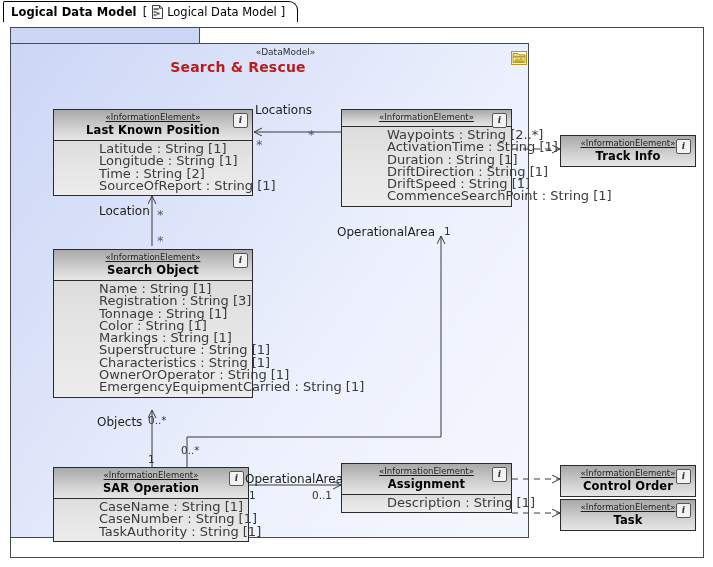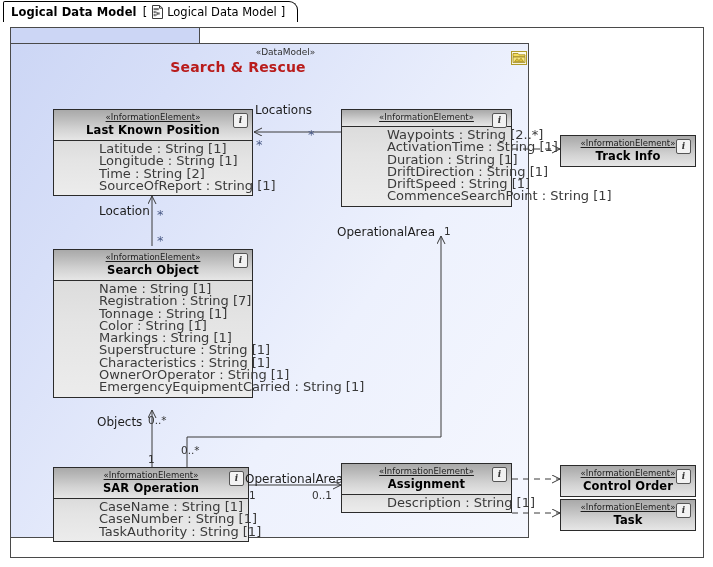--- a/index.html
+++ b/index.html
@@ -196,21 +196,21 @@
   </div>
 
   <div class="cls" id="c-so" style="left:53px;top:249px;width:200px;">
     <div class="hdr">
       <div class="stereo">«InformationElement»</div>
       <div class="nm">Search Object</div>
       <div class="infoico">i</div>
     </div>
     <div class="body">
       <div class="attr">Name : String [1]</div>
-      <div class="attr">Registration : String [7]</div>
+      <div class="attr">Registration : String [3]</div>
       <div class="attr">Tonnage : String [1]</div>
       <div class="attr">Color : String [1]</div>
       <div class="attr">Markings : String [1]</div>
       <div class="attr">Superstructure : String [1]</div>
       <div class="attr">Characteristics : String [1]</div>
       <div class="attr">OwnerOrOperator : String [1]</div>
       <div class="attr">EmergencyEquipmentCarried : String [1]</div>
     </div>
   </div>
 

